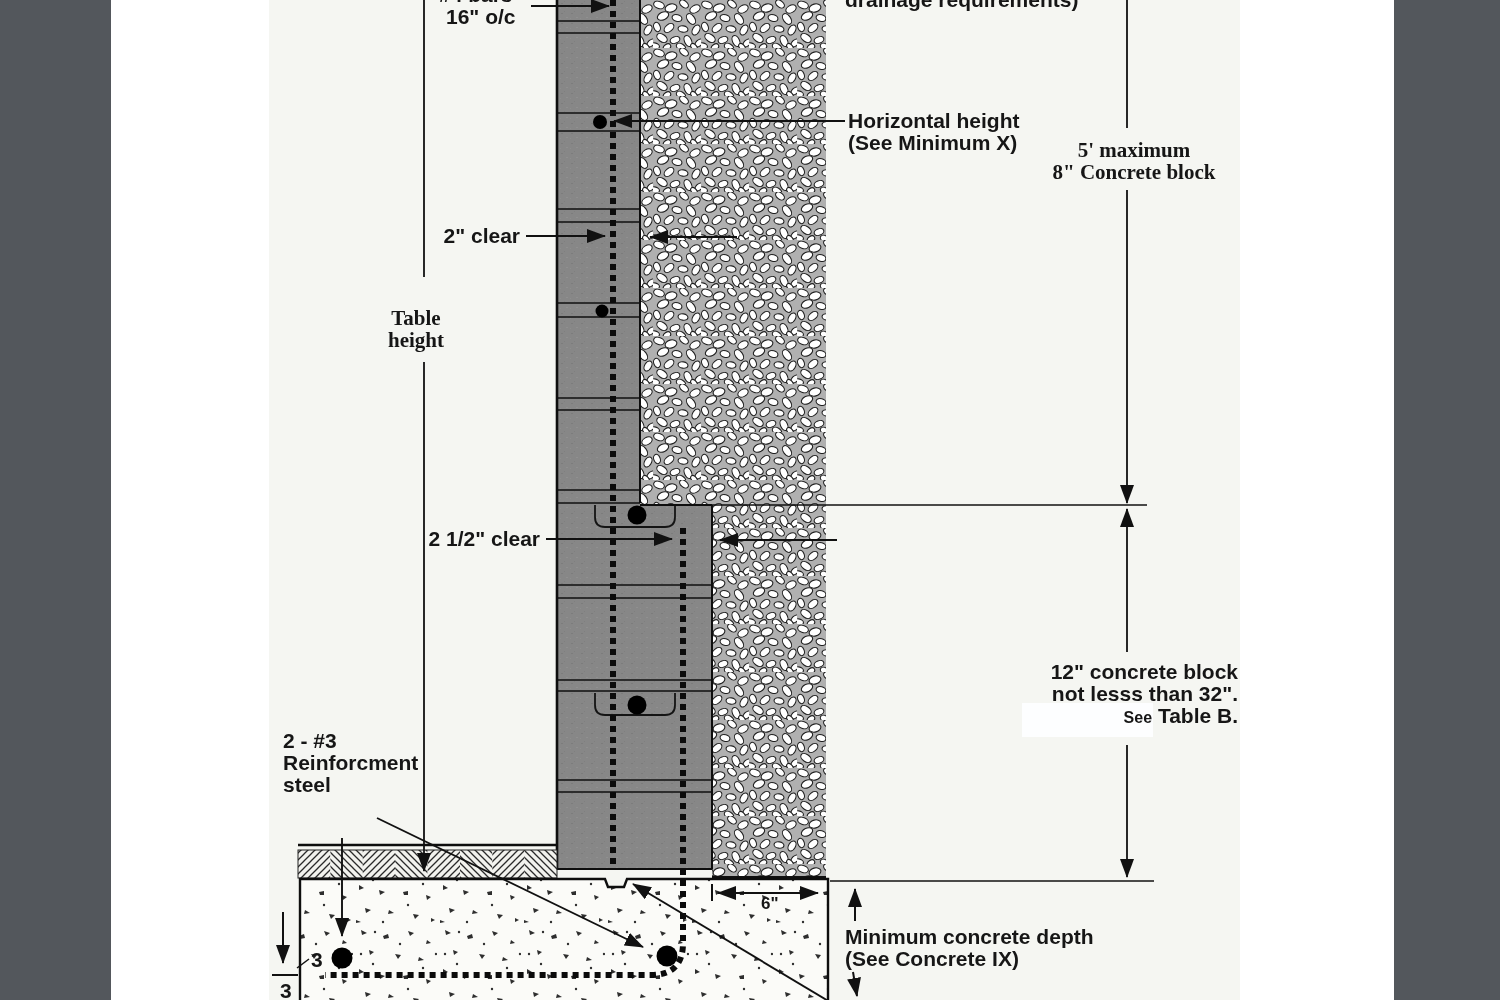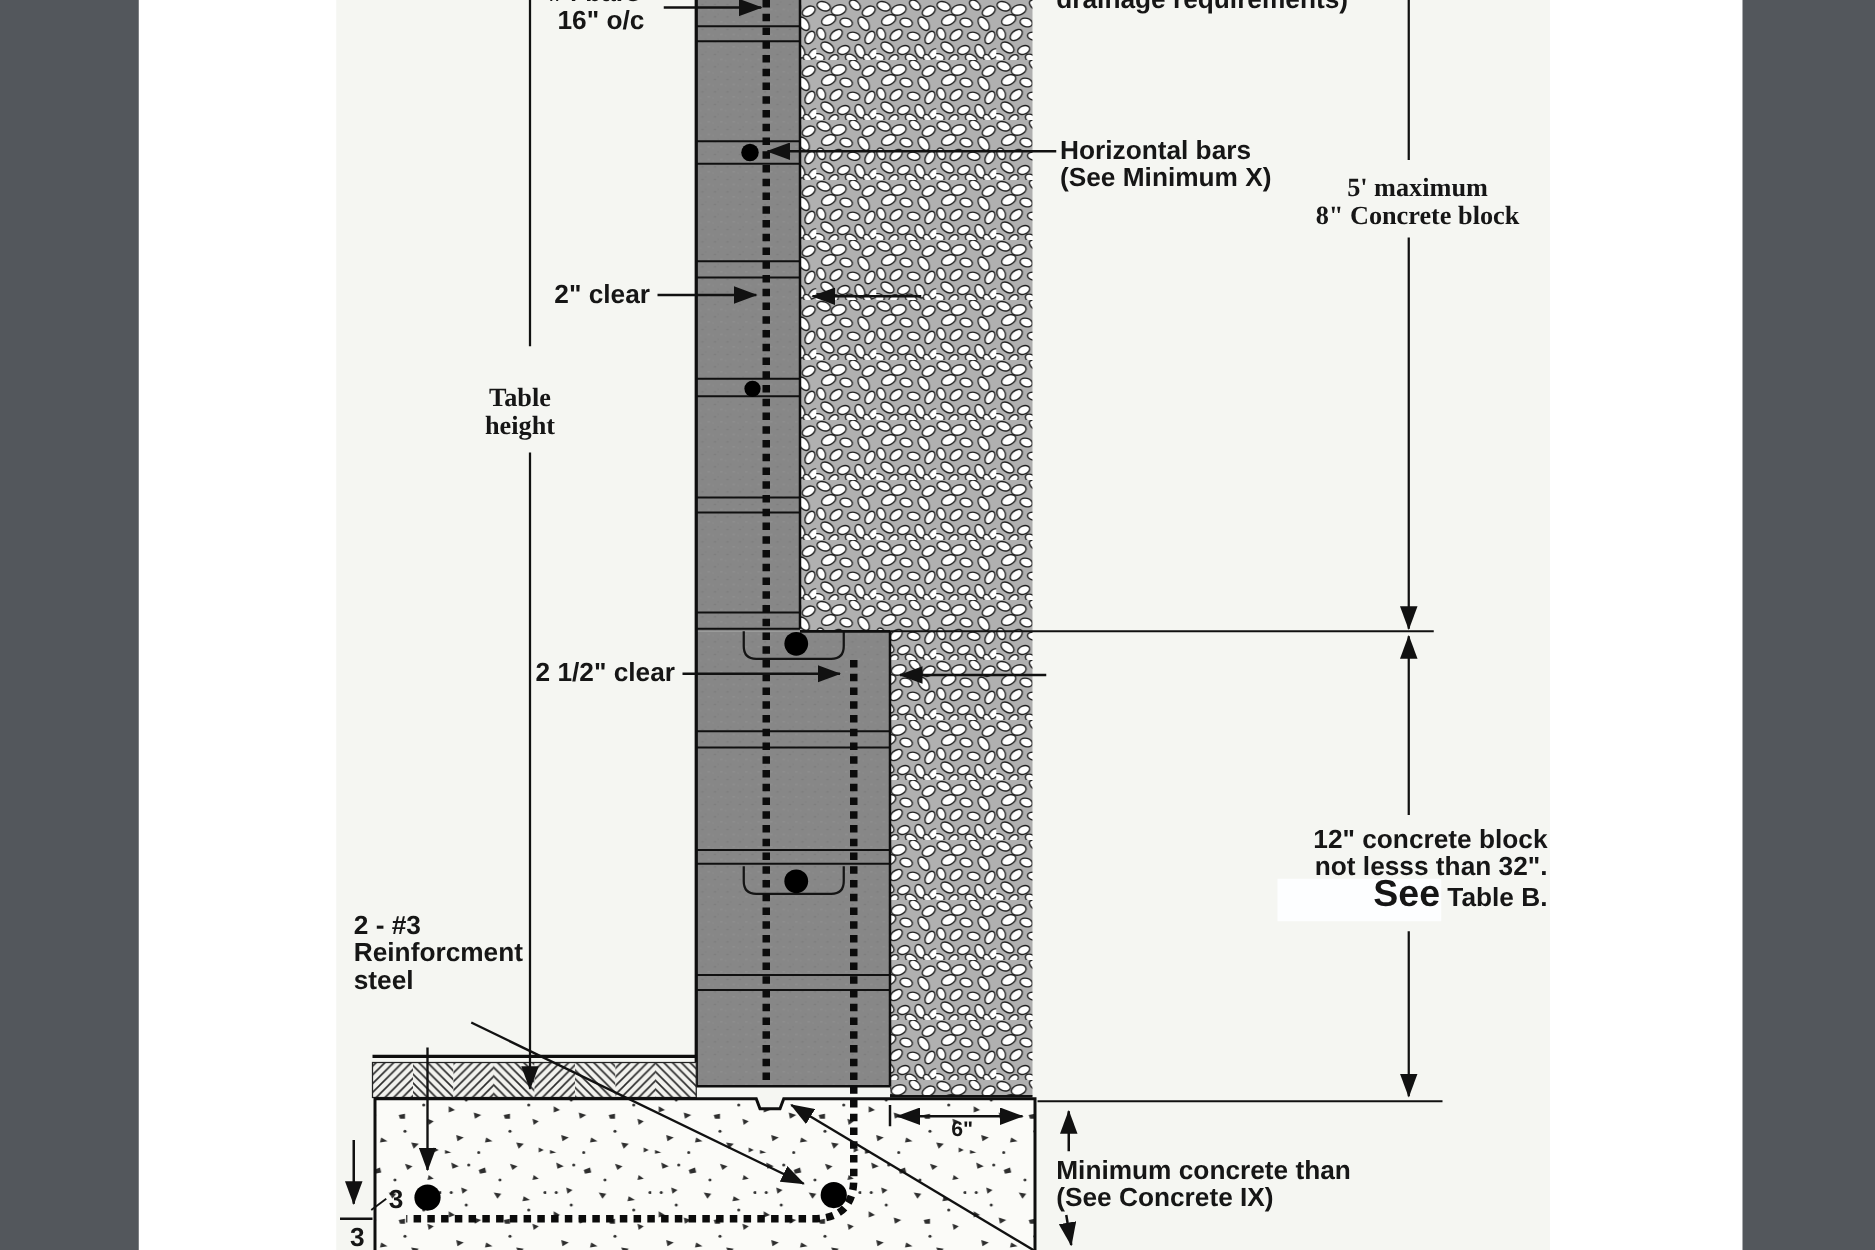--- a/index.html
+++ b/index.html
@@ -5,21 +5,21 @@
   html,body{margin:0;padding:0;background:#ffffff;width:1500px;height:1000px;overflow:hidden;}
   .sidebar{position:absolute;top:0;height:1000px;}
   #sidebar-left{left:0;width:111px;background:#53575c;}
   #sidebar-right{left:1394px;width:106px;background:#53575c;}
   .paper{position:absolute;left:269px;top:0;width:971px;height:1000px;background:#f5f6f2;overflow:hidden;}
   .lbl{position:absolute;font:bold 21px/22px "Liberation Sans", sans-serif;color:#161616;white-space:nowrap;}
   .ctr{text-align:center;font-family:Liberation Serif, serif;}
   .rgt{text-align:right;}
   .small{font:bold 17px/18px "Liberation Sans", sans-serif;}
   .see-box{position:absolute;left:753px;top:703px;width:131px;height:34px;background:#fdfeff;}
-  .see{font-size:30px;}
+  .see{font-size:16px;}
   svg{position:absolute;left:0;top:0;}
 </style>
 </head>
 <body>
 
 <div id="sidebar-left" class="sidebar"></div>
 <div id="sidebar-right" class="sidebar"></div>
 
 <div class="paper">
 
@@ -211,21 +211,21 @@
   <div class="see-box"></div>
 
   <div class="lbl" style="left:170px;top:-16px;">
     <div>#4 bars</div>
     <div style="padding-left:7px;">16" o/c</div>
   </div>
 
   <div class="lbl" style="left:576px;top:-11px;">drainage requirements)</div>
 
   <div class="lbl" style="left:579px;top:110px;">
-    <div>Horizontal bars</div>
+    <div>Horizontal height</div>
     <div>(See Minimum X)</div>
   </div>
 
   <div class="lbl ctr" style="left:760px;top:139px;width:210px;">
     <div>5' maximum</div>
     <div>8" Concrete block</div>
   </div>
 
   <div class="lbl rgt" style="right:720px;top:225px;">2" clear</div>
 
@@ -242,21 +242,21 @@
     <div><span class="see">See</span> <span>Table B.</span></div>
   </div>
 
   <div class="lbl" style="left:14px;top:730px;">
     <div>2 - #3</div>
     <div>Reinforcment</div>
     <div>steel</div>
   </div>
 
   <div class="lbl" style="left:576px;top:926px;">
-    <div>Minimum concrete than</div>
+    <div>Minimum concrete depth</div>
     <div>(See Concrete IX)</div>
   </div>
 
   <div class="lbl small" style="left:492px;top:895px;">6"</div>
   <div class="lbl" style="left:42px;top:949px;">3</div>
   <div class="lbl" style="left:11px;top:980px;">3</div>
 
 </div>
 
 </body></html>

